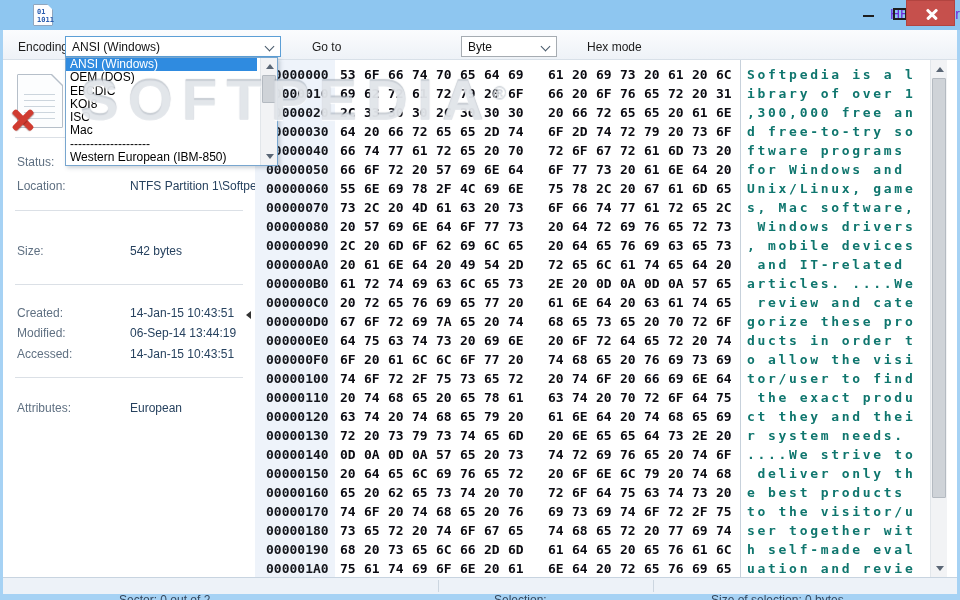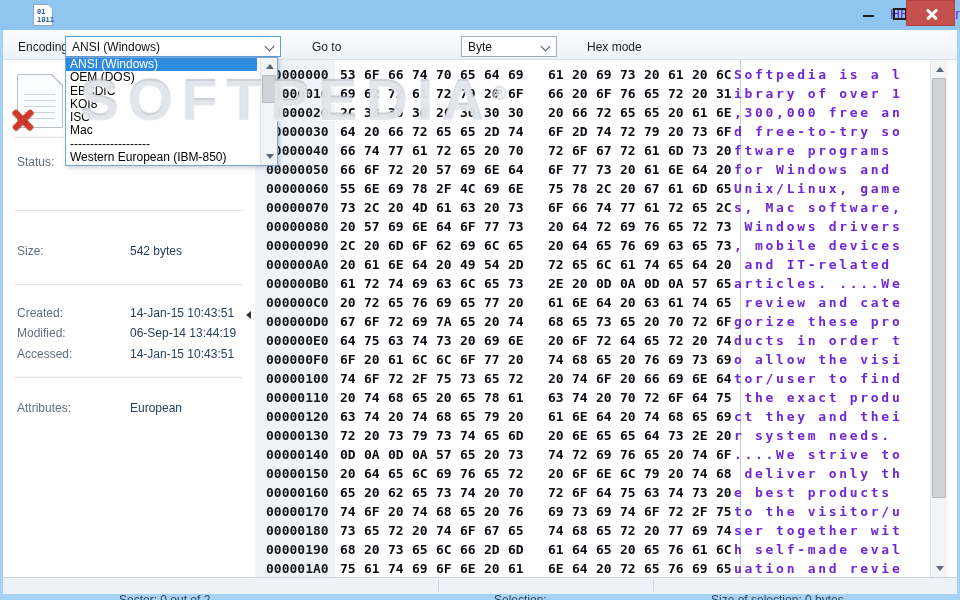--- a/index.html
+++ b/index.html
@@ -62,21 +62,21 @@
     border-top:4px solid transparent;border-bottom:4px solid transparent;border-right:5px solid #333;}
   
   .hexview{position:absolute;left:255px;top:60px;width:702px;height:517px;background:#fff;overflow:hidden;}
   .addr-stripe{position:absolute;left:0;top:0;width:80px;height:517px;background:#eef3fa;}
   .hex-rows{position:absolute;left:0;top:5px;width:702px;}
   .hexrow{position:relative;height:19px;line-height:19px;white-space:nowrap;
     font-family:"DejaVu Sans Mono","Liberation Mono",monospace;font-size:13px;font-weight:bold;color:#0b0b12;}
   .hexrow .addr{display:inline-block;width:85px;padding-left:11px;box-sizing:border-box;color:#14161c;}
   .byte{display:inline-block;width:24px;}
   .byte.g8{margin-left:16px;}
-  .asc{position:absolute;left:479px;top:0;white-space:pre;letter-spacing:2.7px;color:#6d28d9;}
+  .asc{position:absolute;left:492px;top:0;white-space:pre;letter-spacing:2.7px;color:#0f766e;}
   .asc-sep{position:absolute;left:485px;top:0;width:1px;height:517px;background:#c7d1db;}
   
   .vscroll{position:absolute;width:17px;background:#f2f3f5;border-left:1px solid #e2e6ea;box-sizing:border-box;}
   .sb-arrow{position:absolute;left:0;width:16px;height:16px;}
   .sb-arrow .tri-up{left:5px;top:6px;border-left-width:4px;border-right-width:4px;border-bottom-width:5px;border-bottom-color:#5a6675;}
   .sb-arrow .tri-dn{left:5px;top:6px;border-left-width:4px;border-right-width:4px;border-top-width:5px;border-top-color:#5a6675;}
   .sb-thumb{position:absolute;left:1px;width:14px;background:#cfd3d8;border:1px solid #b4bac1;border-radius:1px;box-sizing:border-box;}
   
   .dropdown{position:absolute;left:65px;top:57px;width:213px;height:109px;background:#fff;
     border:1px solid #78a6cf;box-sizing:border-box;z-index:50;box-shadow:2px 2px 4px rgba(60,80,100,.25);}
@@ -207,20 +207,24 @@
       <div class="lines"></div>
       <div class="red-x">
         <span class="bar r1"></span>
           <span class="bar r2"></span>
       </div>
     </div>
     <div class="divider" style="top:77px"></div>
     <div class="info-row" style="top:95px">
       <span class="lab">Status:</span>
       <span class="val">Deleted</span>
+    </div>
+    <div class="info-row" style="top:119px">
+      <span class="lab">Location:</span>
+      <span class="val">NTFS Partition 1\Softpe</span>
     </div>
     <div class="divider" style="top:150px"></div>
     <div class="info-row" style="top:184px">
       <span class="lab">Size:</span>
       <span class="val">542 bytes</span>
     </div>
     <div class="divider" style="top:224px"></div>
     <div class="info-row" style="top:246px">
       <span class="lab">Created:</span>
       <span class="val">14-Jan-15 10:43:51</span>

